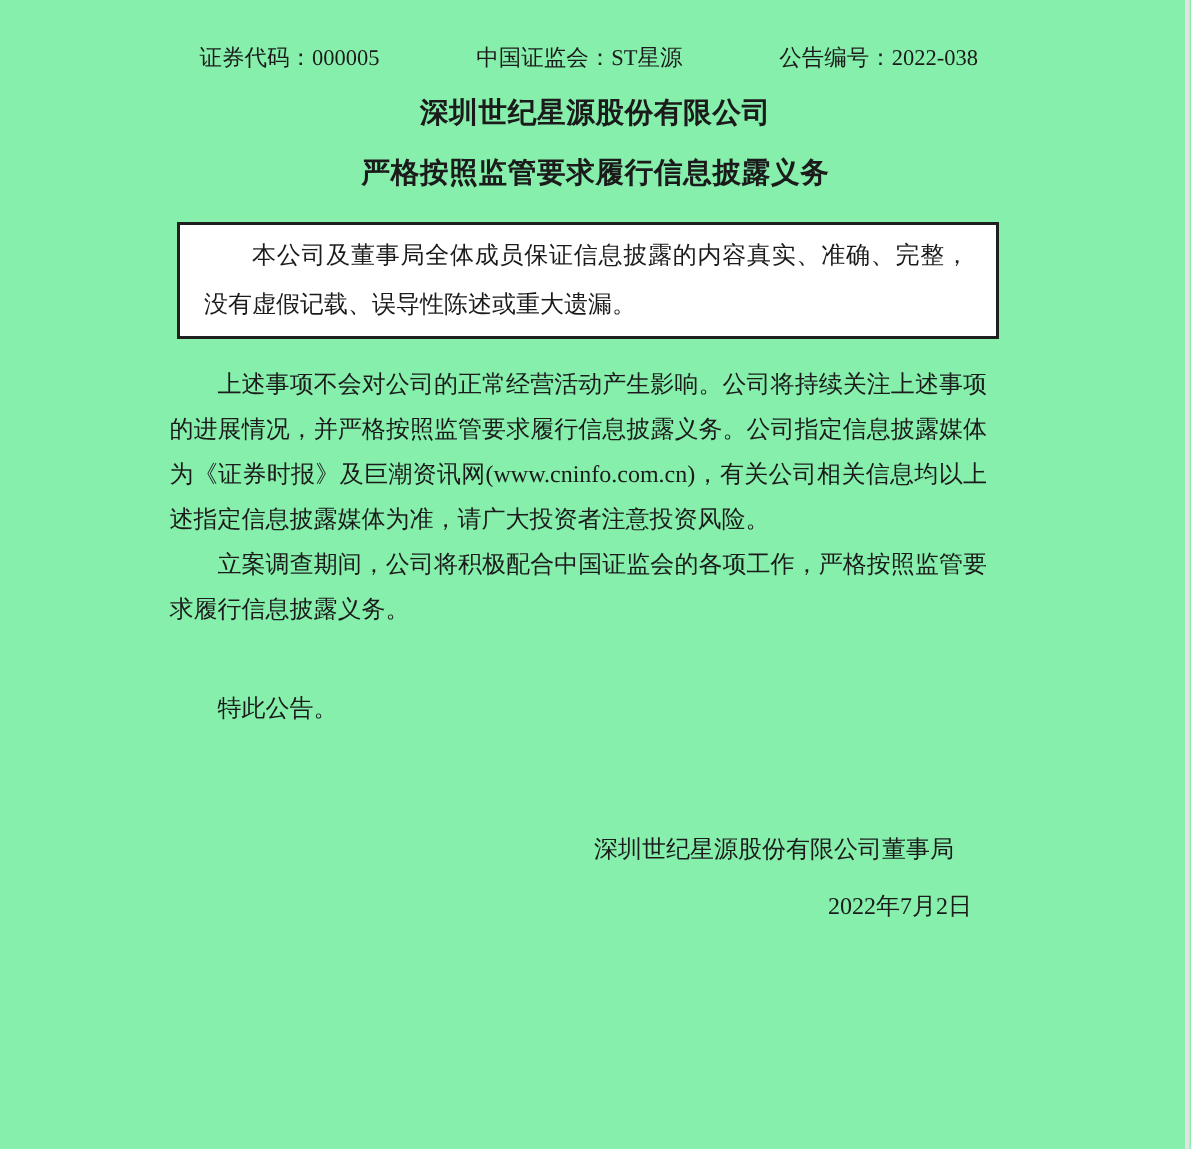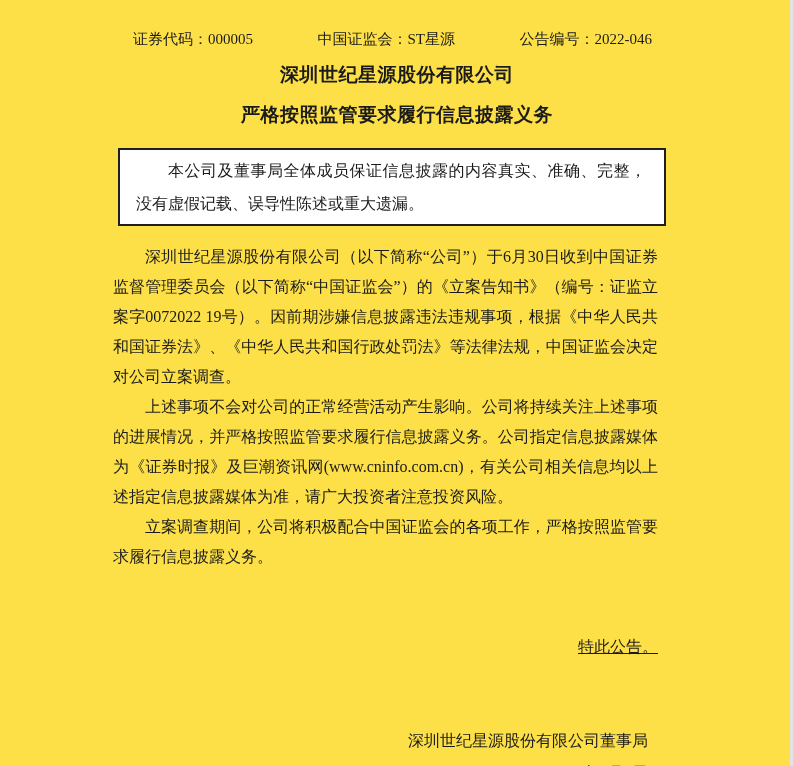--- a/index.html
+++ b/index.html
@@ -1,20 +1,20 @@
 <!DOCTYPE html>
 <html><head>
 <meta charset="utf-8">
 <style>
   html, body { margin: 0; padding: 0; background: #ffffff; }
   .page {
     position: relative;
     width: 794px;
     height: 766px;
-    background: #fde047;
+    background: #86efac;
     overflow: hidden;
     color: #1b1b1b;
     font-family: "Liberation Serif", "DejaVu Serif", serif;
   }
   .page-edge-line {
     position: absolute;
     top: 0;
     right: 1px;
     width: 3px;
     height: 766px;
@@ -24,21 +24,21 @@
     display: flex;
     justify-content: space-between;
     margin: 30px 142px 0 133px;
     font-size: 15px;
     line-height: 18px;
     white-space: nowrap;
   }
   .doc-title, .doc-subtitle {
     margin: 16px 0 0;
     text-align: center;
-    font-family: Liberation Mono, monospace;
+    font-family: Liberation Serif, serif;
     font-weight: bold;
     font-size: 19px;
     line-height: 24px;
     letter-spacing: 0.5px;
   }
   .disclaimer-box {
     box-sizing: border-box;
     width: 548px;
     margin: 20px 0 0 118px;
     border: 2px solid #1f1f1f;
@@ -54,50 +54,49 @@
   }
   .doc-body { margin: 16px 136px 0 113px; }
   .para {
     margin: 0;
     font-size: 16px;
     line-height: 30px;
     text-indent: 2em;
     text-align: justify;
     text-justify: inter-ideograph;
   }
-  .closing { margin-top: 60px; text-align: right; text-decoration: underline; }
+  .closing { margin-top: 36px; text-align: left; }
   .sig-block {
     margin: 64px 146px 0 0;
     text-align: right;
     font-size: 16px;
   }
-  .sig-line { margin: 0; line-height: 30px; }
+  .sig-line { margin: 12px; line-height: 30px; }
   .date-line { margin: 6px 0 0; line-height: 22px; padding-left: 44px; }
 </style>
 </head>
 <body>
 
 <div class="page">
   <div class="page-edge-line"></div>
 
   <div class="header-row">
     <span>证券代码：000005</span>
     <span>中国证监会：ST星源</span>
-    <span>公告编号：2022-046</span>
+    <span>公告编号：2022-038</span>
   </div>
 
   <h1 class="doc-title">深圳世纪星源股份有限公司</h1>
   <h2 class="doc-subtitle">严格按照监管要求履行信息披露义务</h2>
 
   <div class="disclaimer-box">
     <p class="disclaimer-text">本公司及董事局全体成员保证信息披露的内容真实、准确、完整，没有虚假记载、误导性陈述或重大遗漏。</p>
   </div>
 
   <div class="doc-body">
-    <p class="para">深圳世纪星源股份有限公司（以下简称“公司”）于6月30日收到中国证券监督管理委员会（以下简称“中国证监会”）的《立案告知书》（编号：证监立案字0072022 19号）。因前期涉嫌信息披露违法违规事项，根据《中华人民共和国证券法》、《中华人民共和国行政处罚法》等法律法规，中国证监会决定对公司立案调查。</p>
     <p class="para">上述事项不会对公司的正常经营活动产生影响。公司将持续关注上述事项的进展情况，并严格按照监管要求履行信息披露义务。公司指定信息披露媒体为《证券时报》及巨潮资讯网(www.cninfo.com.cn)，有关公司相关信息均以上述指定信息披露媒体为准，请广大投资者注意投资风险。</p>
     <p class="para">立案调查期间，公司将积极配合中国证监会的各项工作，严格按照监管要求履行信息披露义务。</p>
     <p class="para closing">特此公告。</p>
   </div>
 
   <div class="sig-block">
     <p class="sig-line">深圳世纪星源股份有限公司董事局</p>
     <p class="date-line">2022年7月2日</p>
   </div>
 </div>

